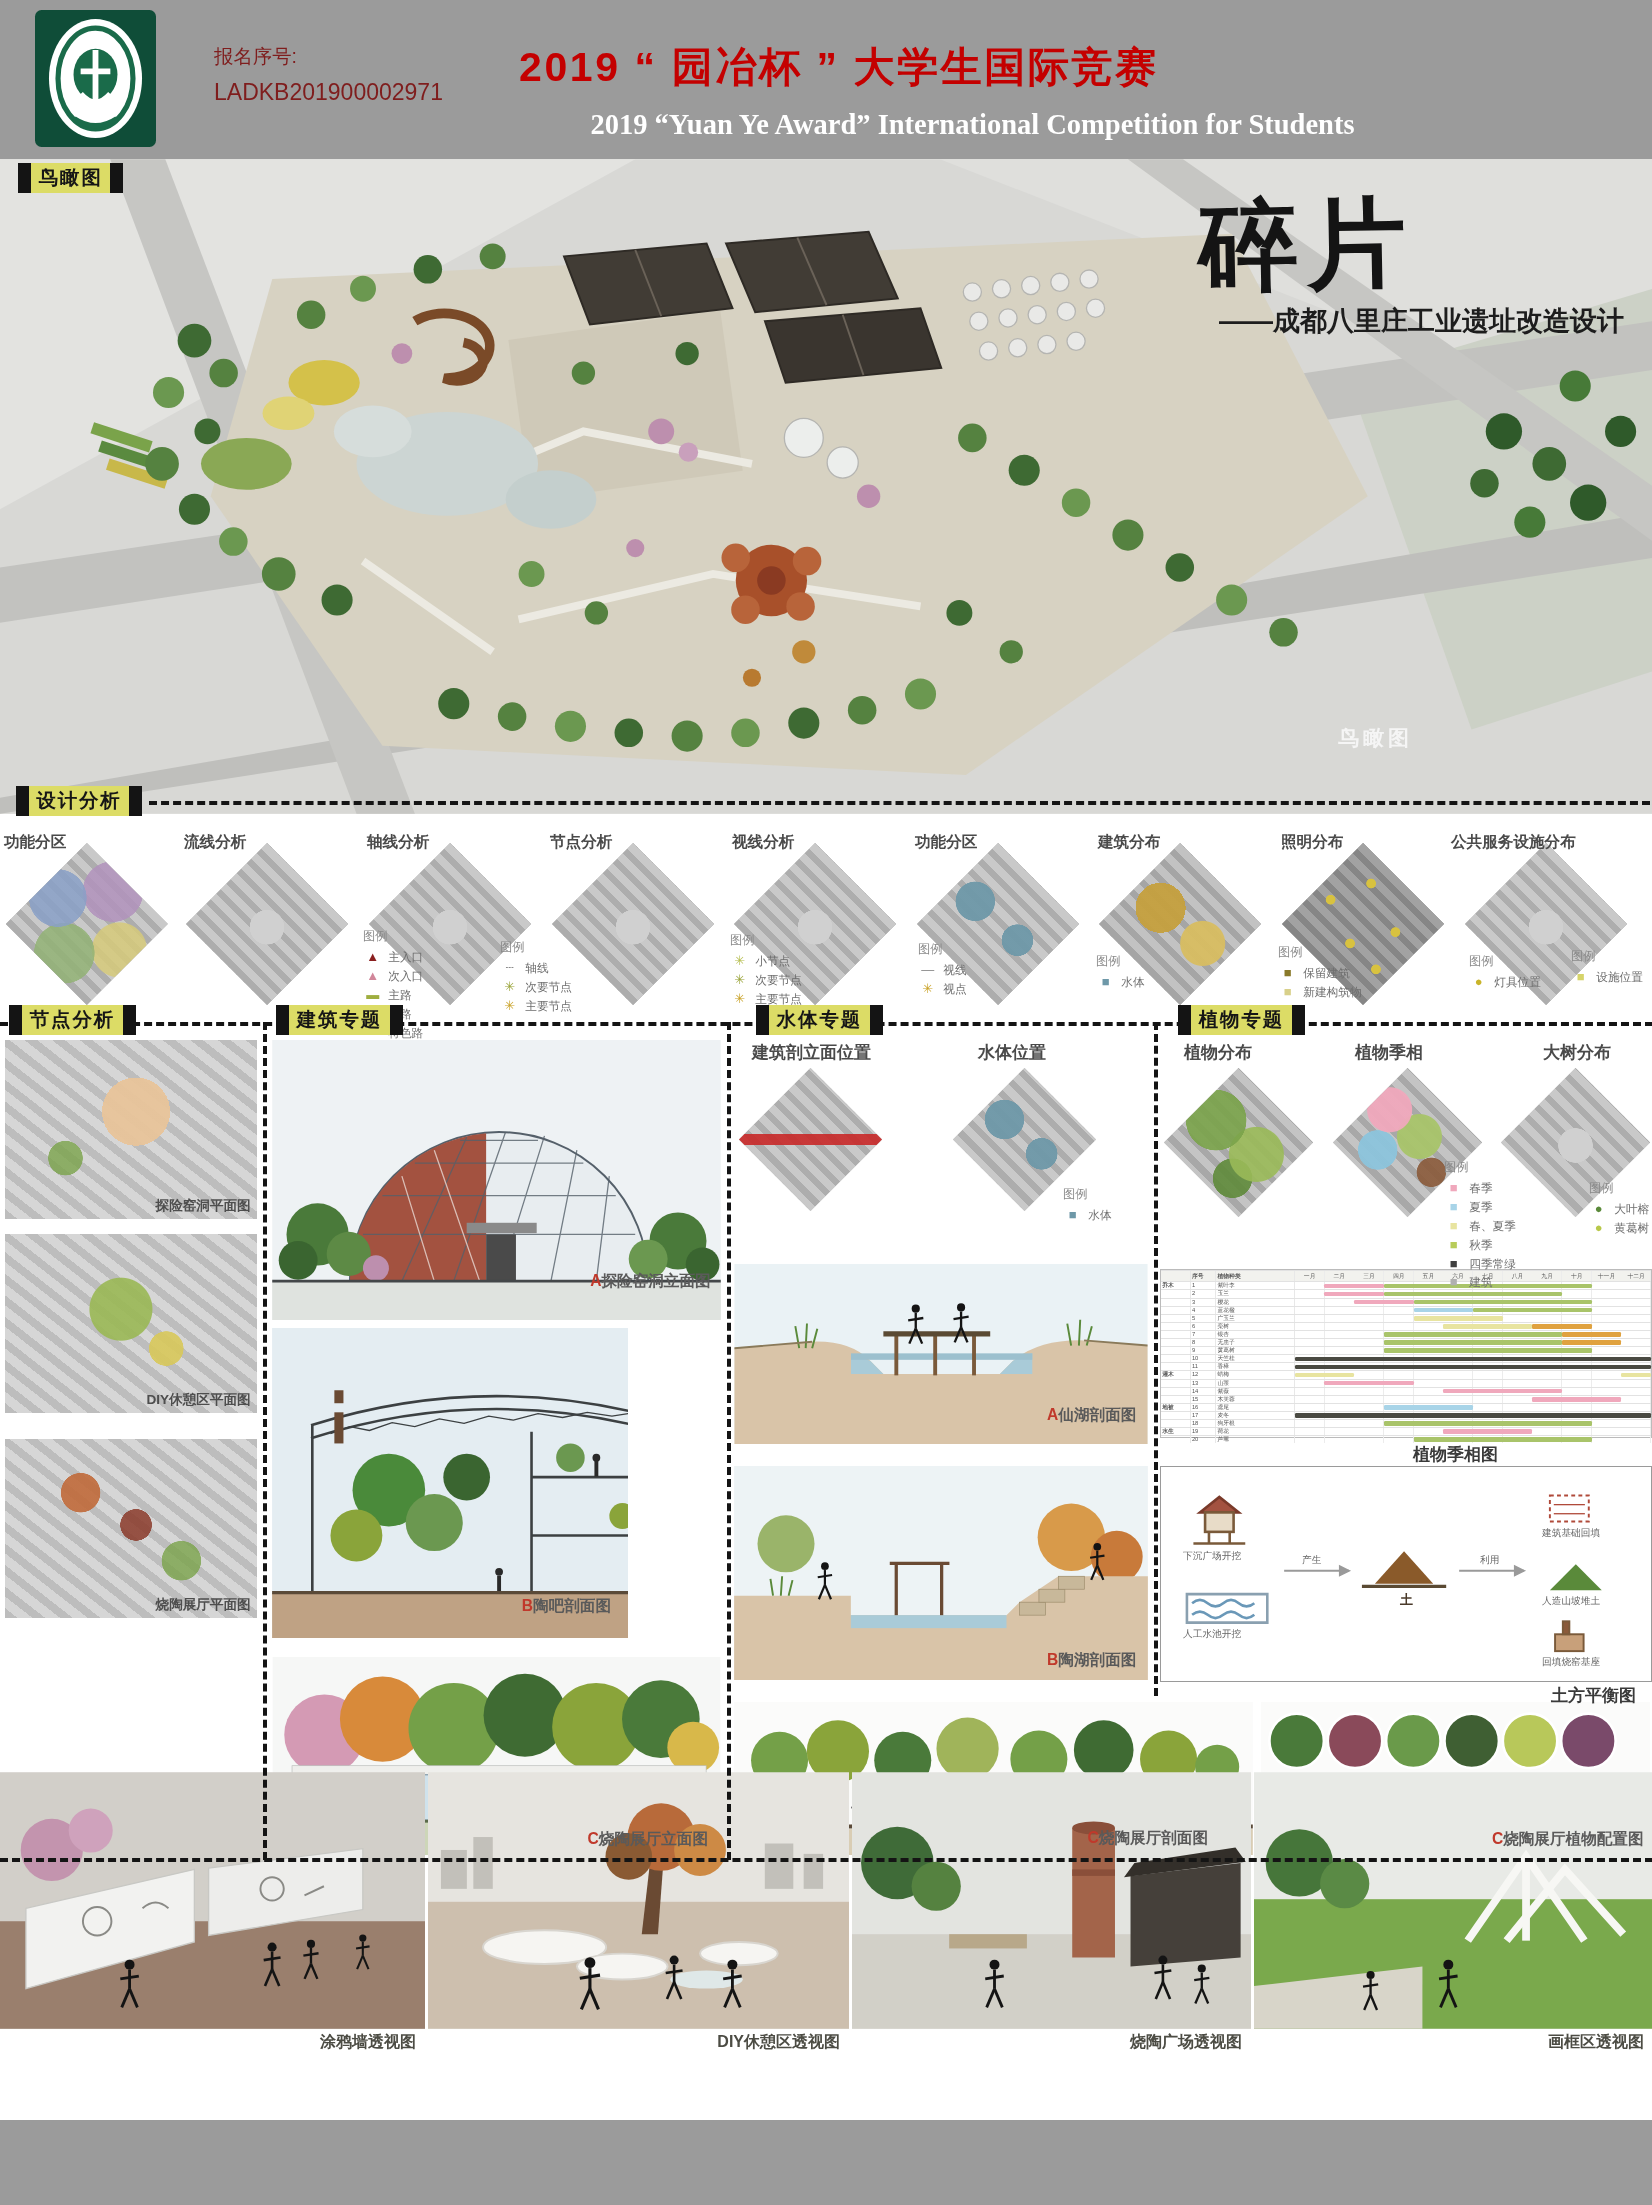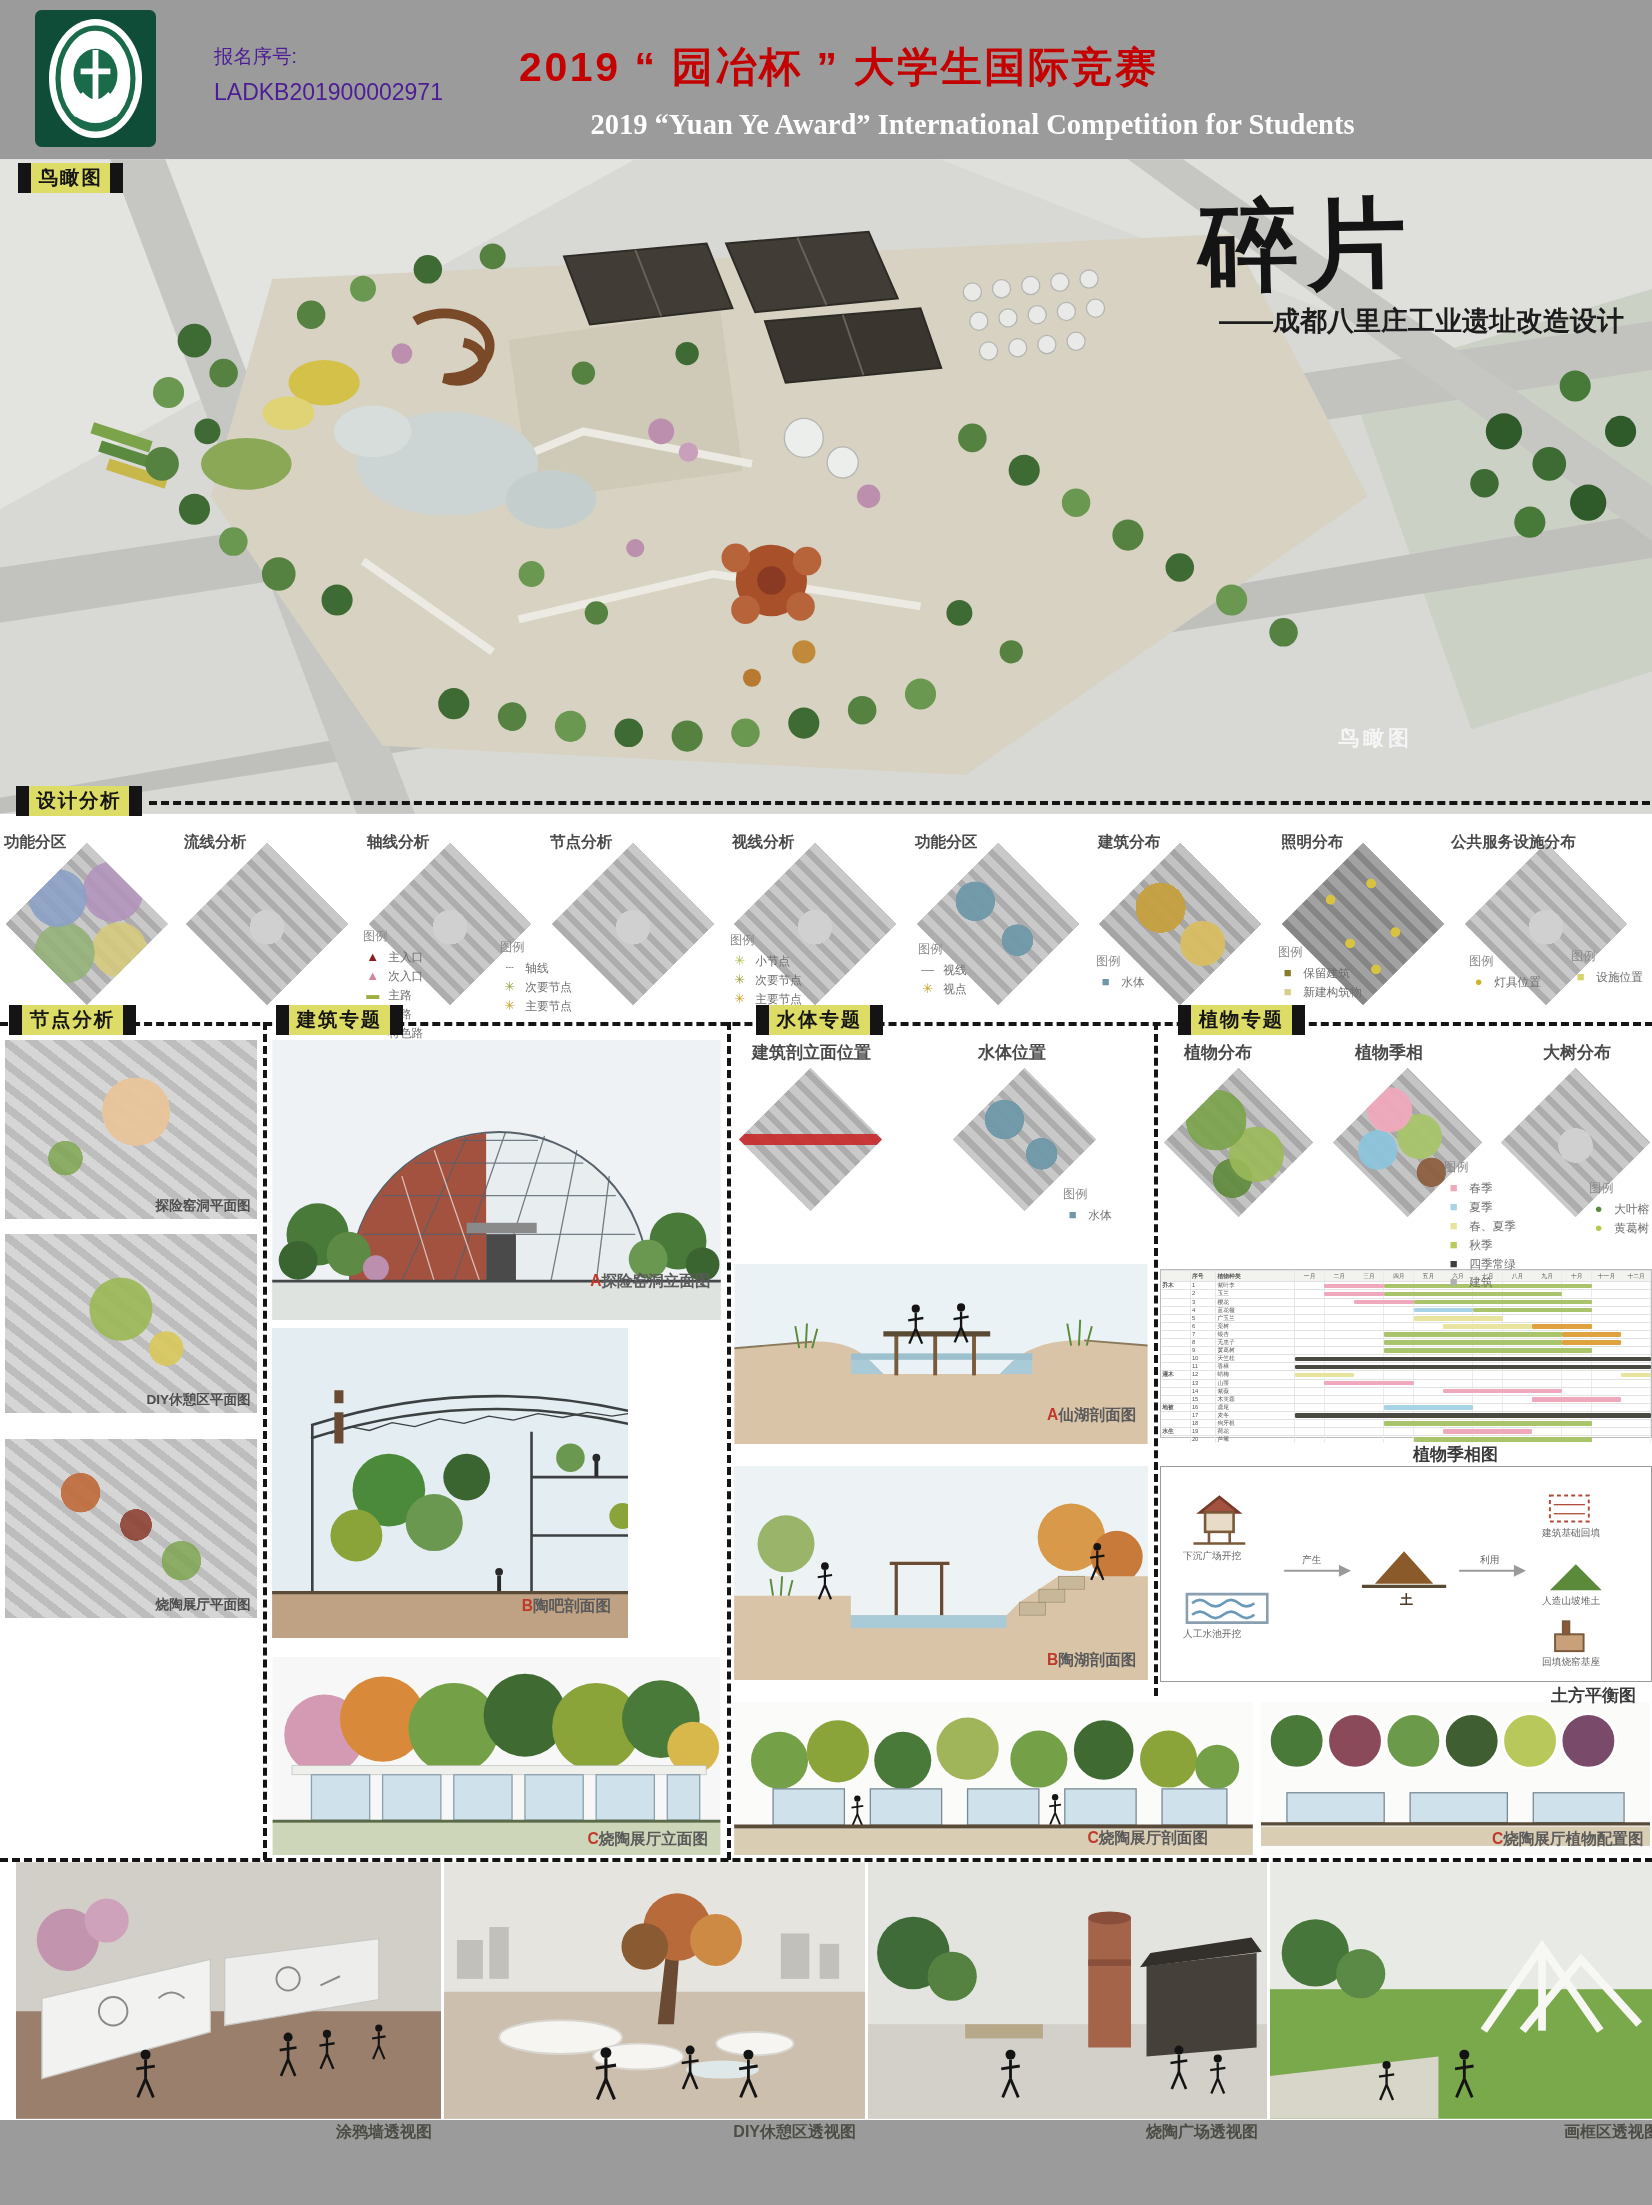--- a/index.html
+++ b/index.html
@@ -1,21 +1,21 @@
 <!DOCTYPE html>
 <html style="font-size:10.4px"><head>
 <meta charset="utf-8">
 <style>
   html,body{margin:0;padding:0;background:#9b9b9b;}
   #board{position:relative;width:1653px;height:2205px;background:#ffffff;
          font-family:"Liberation Sans","DejaVu Sans",sans-serif;overflow:hidden;}
   
   #header{position:absolute;left:0;top:0;width:1653px;height:159px;background:#9b9b9b;}
   #logo{position:absolute;left:35px;top:10.4px;width:121px;height:137px;background:#0f4d38;border-radius:6.5px;}
-  .reg{position:absolute;left:214px;color:#4c1d95;}
+  .reg{position:absolute;left:214px;color:#7f1d1d;}
   #title-cn{position:absolute;left:519px;top:40px;width:908px;text-align:left;
             color:#c40000;font-size:41px;font-weight:800;letter-spacing:2.6px;}
   #title-en{position:absolute;left:454px;top:109px;width:1037px;text-align:center;color:#ffffff;
             font-family:"Liberation Serif","DejaVu Serif",serif;font-size:28.5px;font-weight:700;}
   
   .tag{position:absolute;background:#dcdc66;color:#161616;font-weight:700;font-size:19.4px;
        line-height:1;padding:5.2px 7.8px;border-left:13px solid #141414;border-right:13px solid #141414;
        letter-spacing:1.9px;z-index:30;white-space:nowrap;}
   .dash-h{position:absolute;border-top:4.5px dashed #141414;height:0;z-index:20;}
   .dash-v{position:absolute;border-left:4.5px dashed #141414;width:0;z-index:20;}
@@ -102,21 +102,21 @@
   .cal-row{display:flex;align-items:stretch;border-top:0.6px solid #e2e2e2;}
   .cal-c{flex:0 0 auto;overflow:hidden;white-space:nowrap;padding:0 1.3px;border-right:0.6px solid #e8e8e8;}
   .cal-track{position:relative;flex:1 1 auto;
              background:repeating-linear-gradient(90deg,rgba(0,0,0,0) 0 calc(100%/12 - 0.6px),#ececec calc(100%/12 - 0.6px) calc(100%/12));}
   .cal-bar{position:absolute;top:1.3px;bottom:1.3px;border-radius:1.3px;}
   
   #earthwork{position:absolute;left:1160px;top:1466px;width:490px;height:214px;border:1.3px solid #9a9a9a;
              background:#fff;z-index:12;}
   .ew-lb{position:absolute;font-size:9.7px;color:#666;white-space:nowrap;}
   
-  .persp{position:absolute;top:1862px;height:287px;overflow:hidden;padding-left:16px;}
+  .persp{position:absolute;top:1772px;height:287px;overflow:hidden;}
   .persp .caption{right:9px;bottom:6.5px;color:#4c4c44;font-size:16px;}
   #footer{position:absolute;left:0;top:2120px;width:1653px;height:86px;background:#9b9b9b;}
   .bigtitle{position:absolute;left:1199px;top:180px;font-size:99px;font-weight:900;color:#141414;
             font-family:"DejaVu Sans",sans-serif;letter-spacing:9px;transform:rotate(-1deg);z-index:15;}
   .subtitle{position:absolute;left:1219px;top:303px;font-size:27px;font-weight:800;color:#1d1d1d;z-index:15;}
 </style>
 </head>
 <body>
 
 <div id="board">

